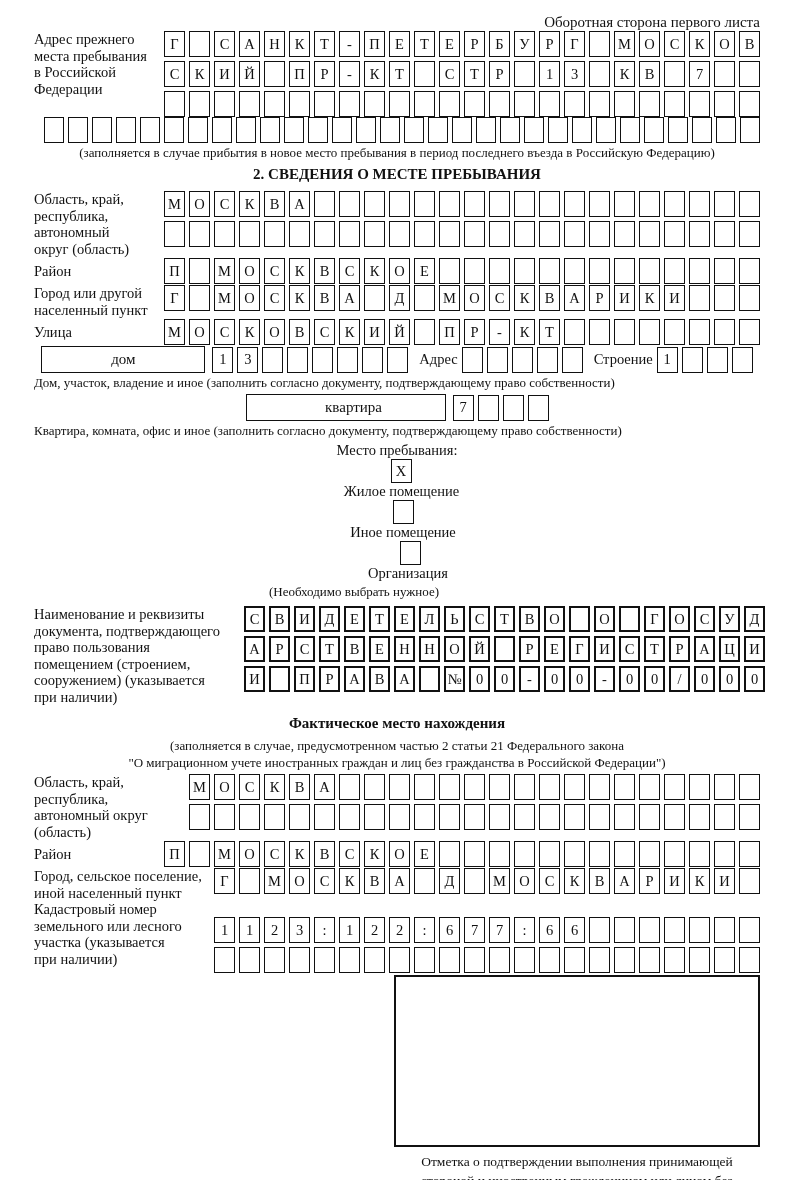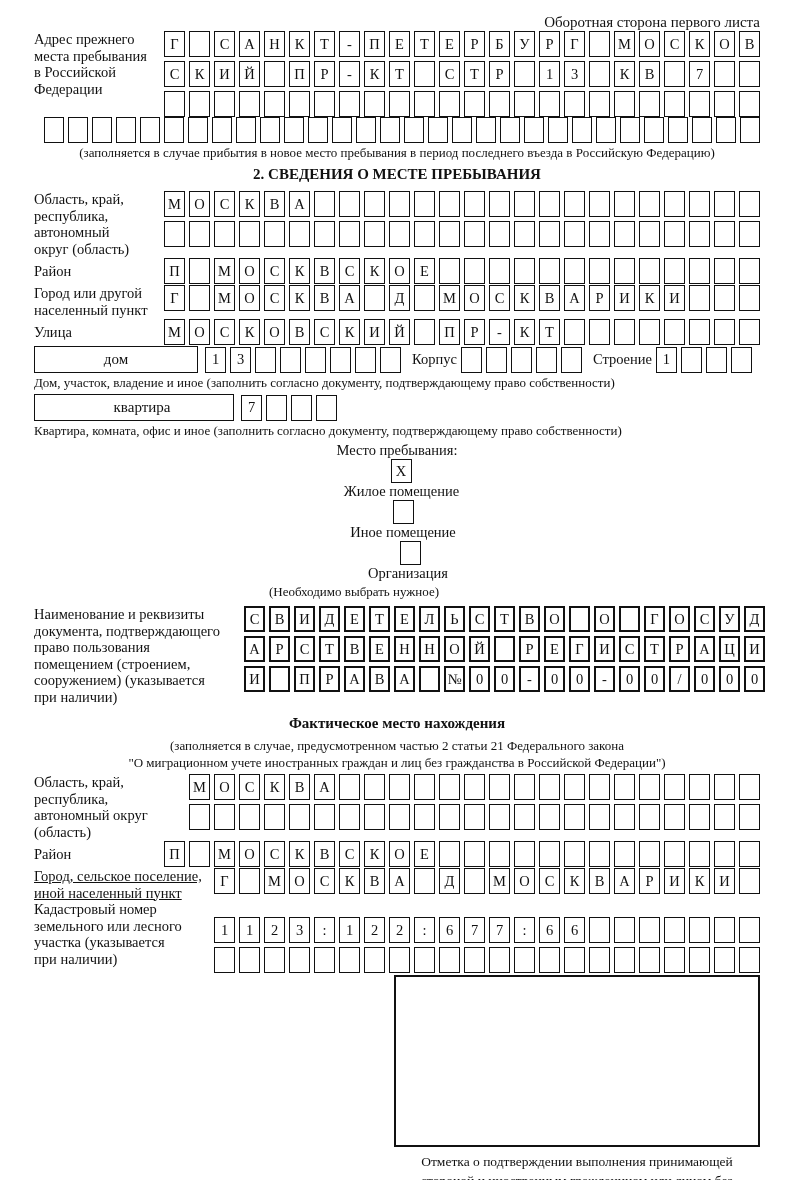--- a/index.html
+++ b/index.html
@@ -36,21 +36,21 @@
   .heavy .cell{ border-width:2.2px; }
   .check .cell{ height:24px; }
   .note{ font-size:13px; text-align:center; line-height:15px; margin:2px 0 4px 0; white-space:pre-line; }
   .sec-title{ font-size:15px; font-weight:bold; text-align:center; margin:6px 0 8px 0; }
   .sub-title{ font-size:15px; font-weight:bold; text-align:center; margin:10px 0 6px 0; }
   .wide-box{
     box-sizing:border-box; border:1.6px solid #111; height:27px;
     display:flex; align-items:center; justify-content:center;
     font-size:15px; flex-shrink:0;
   }
-  .house-row{ display:flex; align-items:center; margin-bottom:2px; }
+  .house-row{ display:flex; align-items:center; margin-bottom:2px;justify-content:center; }
   .inline-lbl{ font-size:14.5px; white-space:nowrap; }
   .stay-row{ display:flex; align-items:center; margin:4px 0 2px 0; font-size:14.5px;flex-direction:column; }
   .choose-note{ font-size:13px; text-align:center; width:360px; margin-left:140px; margin-bottom:6px; }
   .mark-col{ width:366px; margin-left:auto; margin-top:2px; }
   .mark-box{ box-sizing:border-box; width:366px; height:172px; border:2px solid #111; background:#fff; }
   .mark-note{ font-size:13.5px; line-height:18.5px; text-align:center; margin-top:6px; white-space:pre-line; }
   .doc-field .label{ width:210px; }
 </style>
 </head>
 <body>
@@ -338,21 +338,21 @@
     <div class="grid left" style="margin-left:7px;">
         <span class="cell">1</span>
         <span class="cell">3</span>
         <span class="cell"></span>
         <span class="cell"></span>
         <span class="cell"></span>
         <span class="cell"></span>
         <span class="cell"></span>
         <span class="cell"></span>
       </div>
-    <span class="inline-lbl" style="margin-left:11px;">Корпус</span>
+    <span class="inline-lbl" style="margin-left:11px;">Адрес</span>
     <div class="grid left" style="margin-left:4px;">
         <span class="cell"></span>
         <span class="cell"></span>
         <span class="cell"></span>
         <span class="cell"></span>
         <span class="cell"></span>
       </div>
     <span class="inline-lbl" style="margin-left:11px;">Строение</span>
     <div class="grid left" style="margin-left:4px;">
         <span class="cell">1</span>
@@ -558,21 +558,21 @@
         <span class="cell"></span>
         <span class="cell"></span>
         <span class="cell"></span>
         <span class="cell"></span>
         <span class="cell"></span>
         <span class="cell"></span>
       </div>
   </div>
 
   <div class="field">
-    <div class="label" style="width:178px;text-decoration:underline;">Город, сельское поселение,
+    <div class="label" style="width:178px;">Город, сельское поселение,
 иной населенный пункт</div>
     <div class="grid">
         <span class="cell">Г</span>
         <span class="cell"></span>
         <span class="cell">М</span>
         <span class="cell">О</span>
         <span class="cell">С</span>
         <span class="cell">К</span>
         <span class="cell">В</span>
         <span class="cell">А</span>

